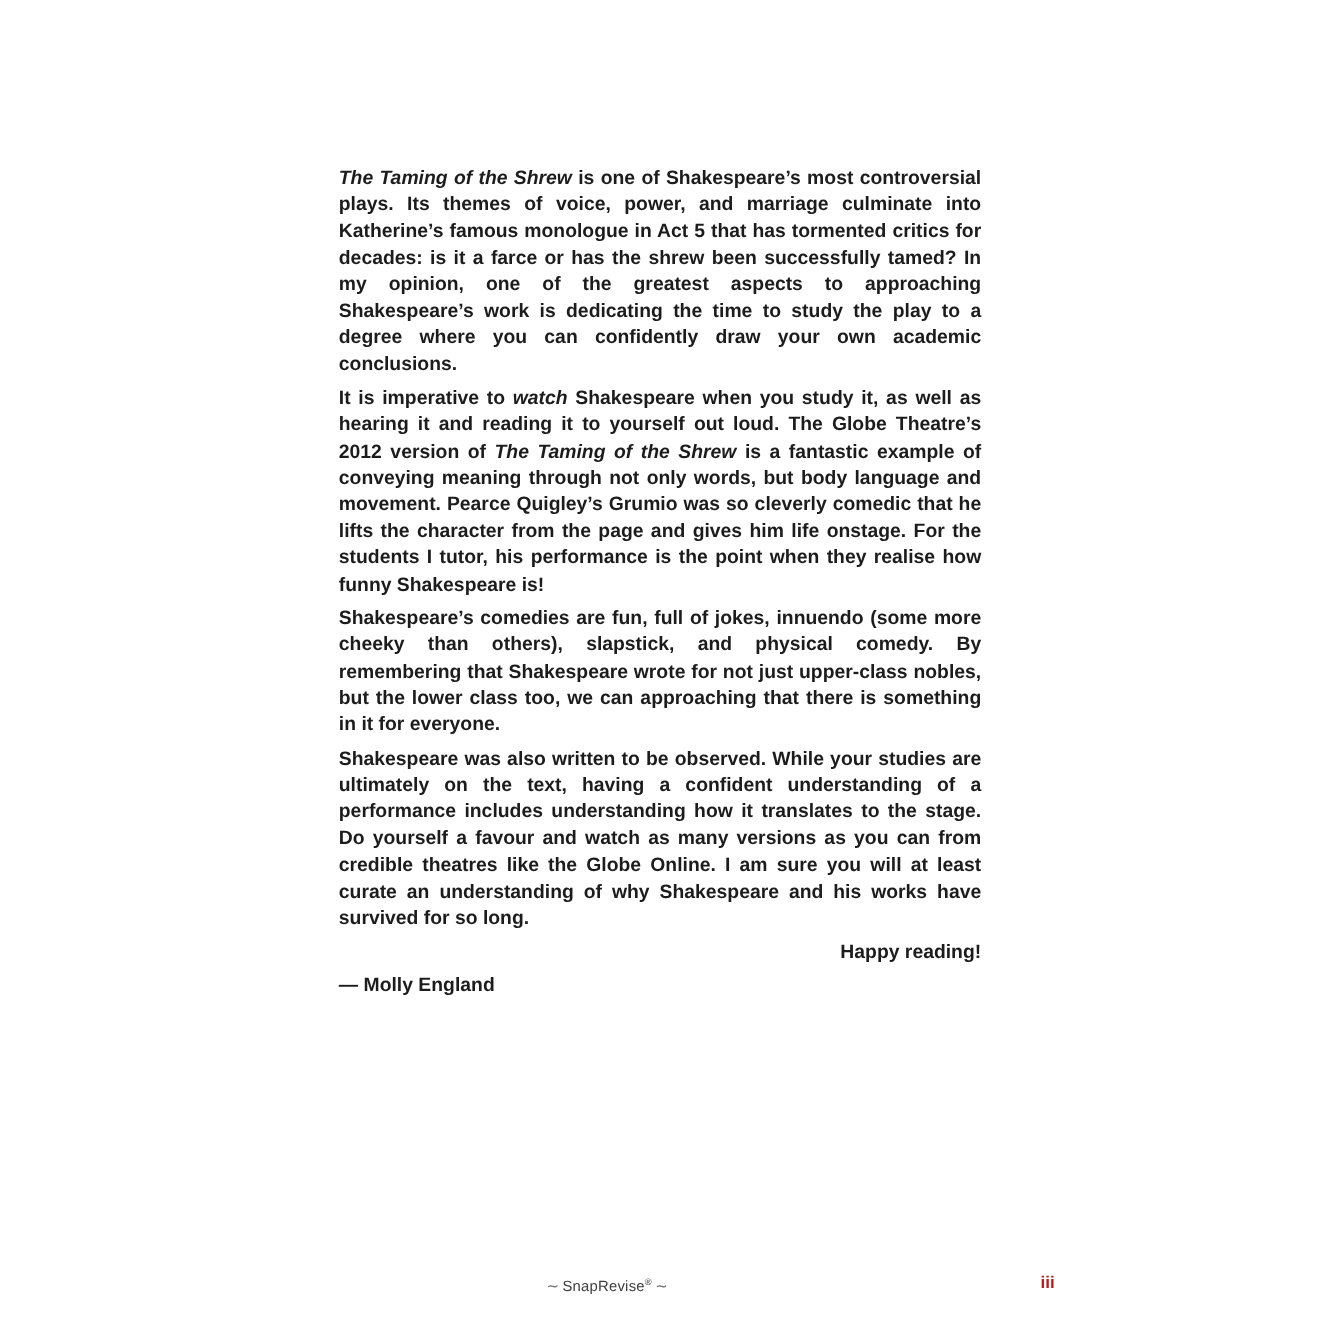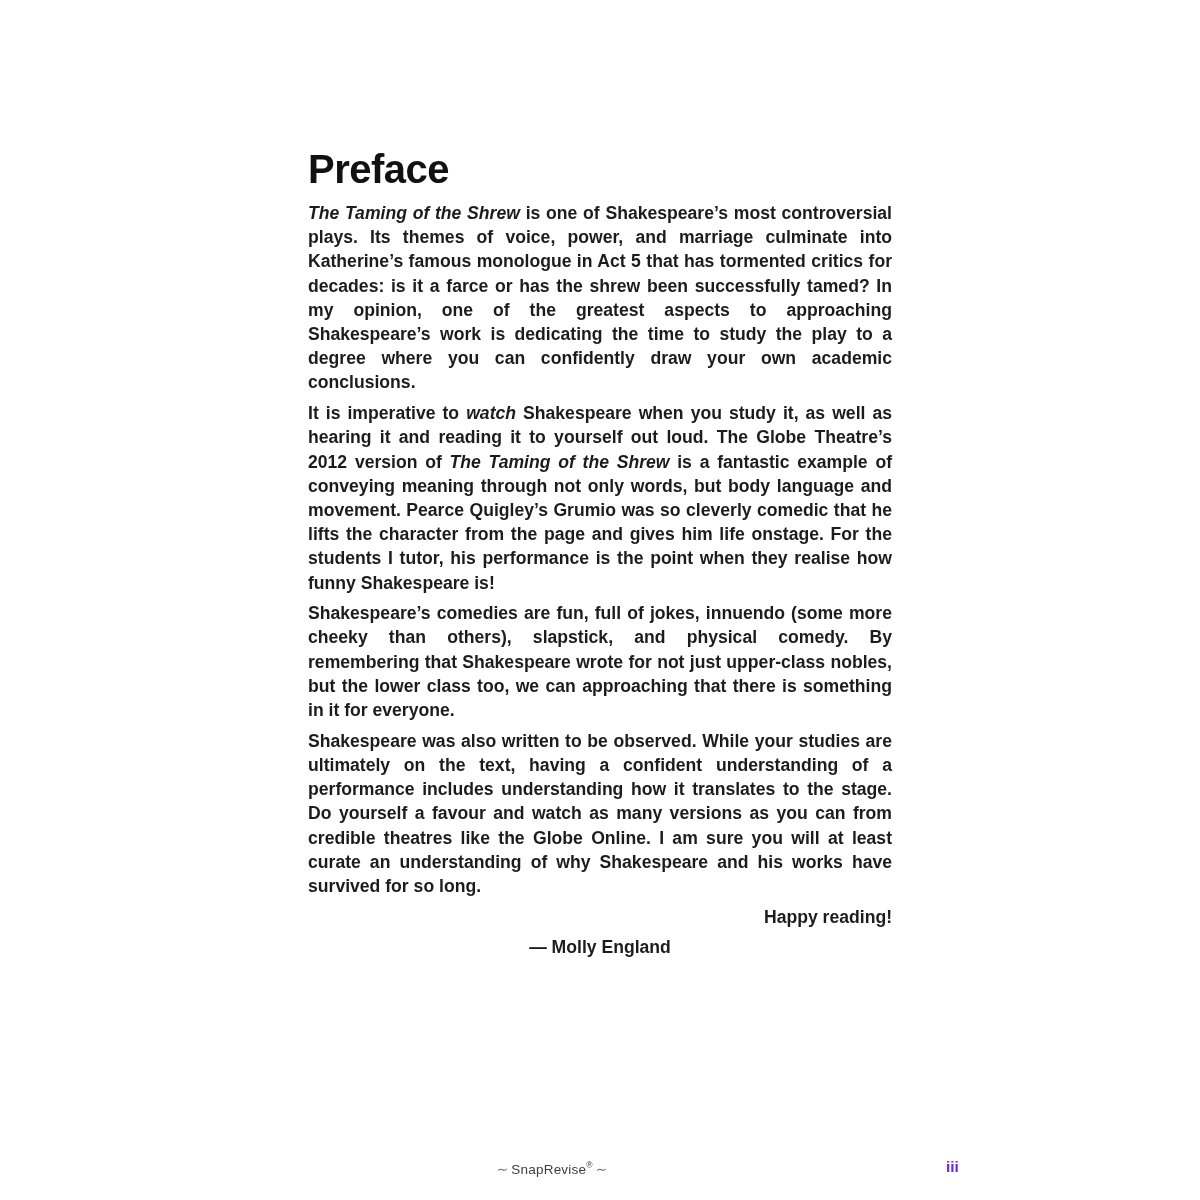--- a/index.html
+++ b/index.html
@@ -29,21 +29,21 @@
   .body-text p {
     font-size: 17.6px;
     line-height: 24.2px;
     text-align: justify;
     margin: 0 0 6.5px 0;
     color: #1c1c1c;
     font-weight: bold;
   }
   .body-text p.closing { text-align: right; }
   .body-text p.signature {
-    text-align: center;
+    text-align: left;
     margin-top: 0;
   }
   .italic { font-style: italic; }
   .footer-brand {
     position: absolute;
     left: 0;
     top: 1160px;
     width: 1104px;
     text-align: center;
     font-size: 13.5px;
@@ -51,28 +51,27 @@
     letter-spacing: 0.2px;
   }
   .footer-brand .tilde { color: #6e6e6e; padding: 0 3px; }
   .footer-brand sup { font-size: 8.5px; }
   .page-number {
     position: absolute;
     left: 946px;
     top: 1158px;
     font-size: 15.5px;
     font-weight: bold;
-    color: #6d28d9;
+    color: #b91c1c;
   }
 </style>
 </head>
 <body>
 
 <div class="content">
-  <h1 class="title">Preface</h1>
   <div class="body-text">
     <p><span class="italic">The Taming of the Shrew</span><span> is one of Shakespeare’s most controversial plays. Its themes of voice, power, and marriage culminate into Katherine’s famous monologue in Act 5 that has tormented critics for decades: is it a farce or has the shrew been successfully tamed?  In my opinion, one of the greatest aspects to approaching Shakespeare’s work is dedicating the time to study the play to a degree where you can confidently draw your own academic conclusions.</span></p>
     <p><span>It is imperative to </span><span class="italic">watch</span><span> Shakespeare when you study it, as well as hearing it and reading it to yourself out loud. The Globe Theatre’s 2012 version of </span><span class="italic">The Taming of the Shrew</span><span> is a fantastic example of conveying meaning through not only words, but body language and movement.  Pearce Quigley’s Grumio was so cleverly comedic that he lifts the character from the page and gives him life onstage.  For the students I tutor, his performance is the point when they realise how funny Shakespeare is!</span></p>
     <p><span>Shakespeare’s comedies are fun, full of jokes, innuendo (some more cheeky than others), slapstick, and physical comedy.  By remembering that Shakespeare wrote for not just upper-class nobles, but the lower class too, we can approaching that there is something in it for everyone.</span></p>
     <p><span>Shakespeare was also written to be observed.  While your studies are ultimately on the text, having a confident understanding of a performance includes understanding how it translates to the stage. Do yourself a favour and watch as many versions as you can from credible theatres like the Globe Online. I am sure you will at least curate an understanding of why Shakespeare and his works have survived for so long.</span></p>
     <p class="closing">Happy reading!</p>
     <p class="signature">— Molly England</p>
   </div>
 </div>
 

